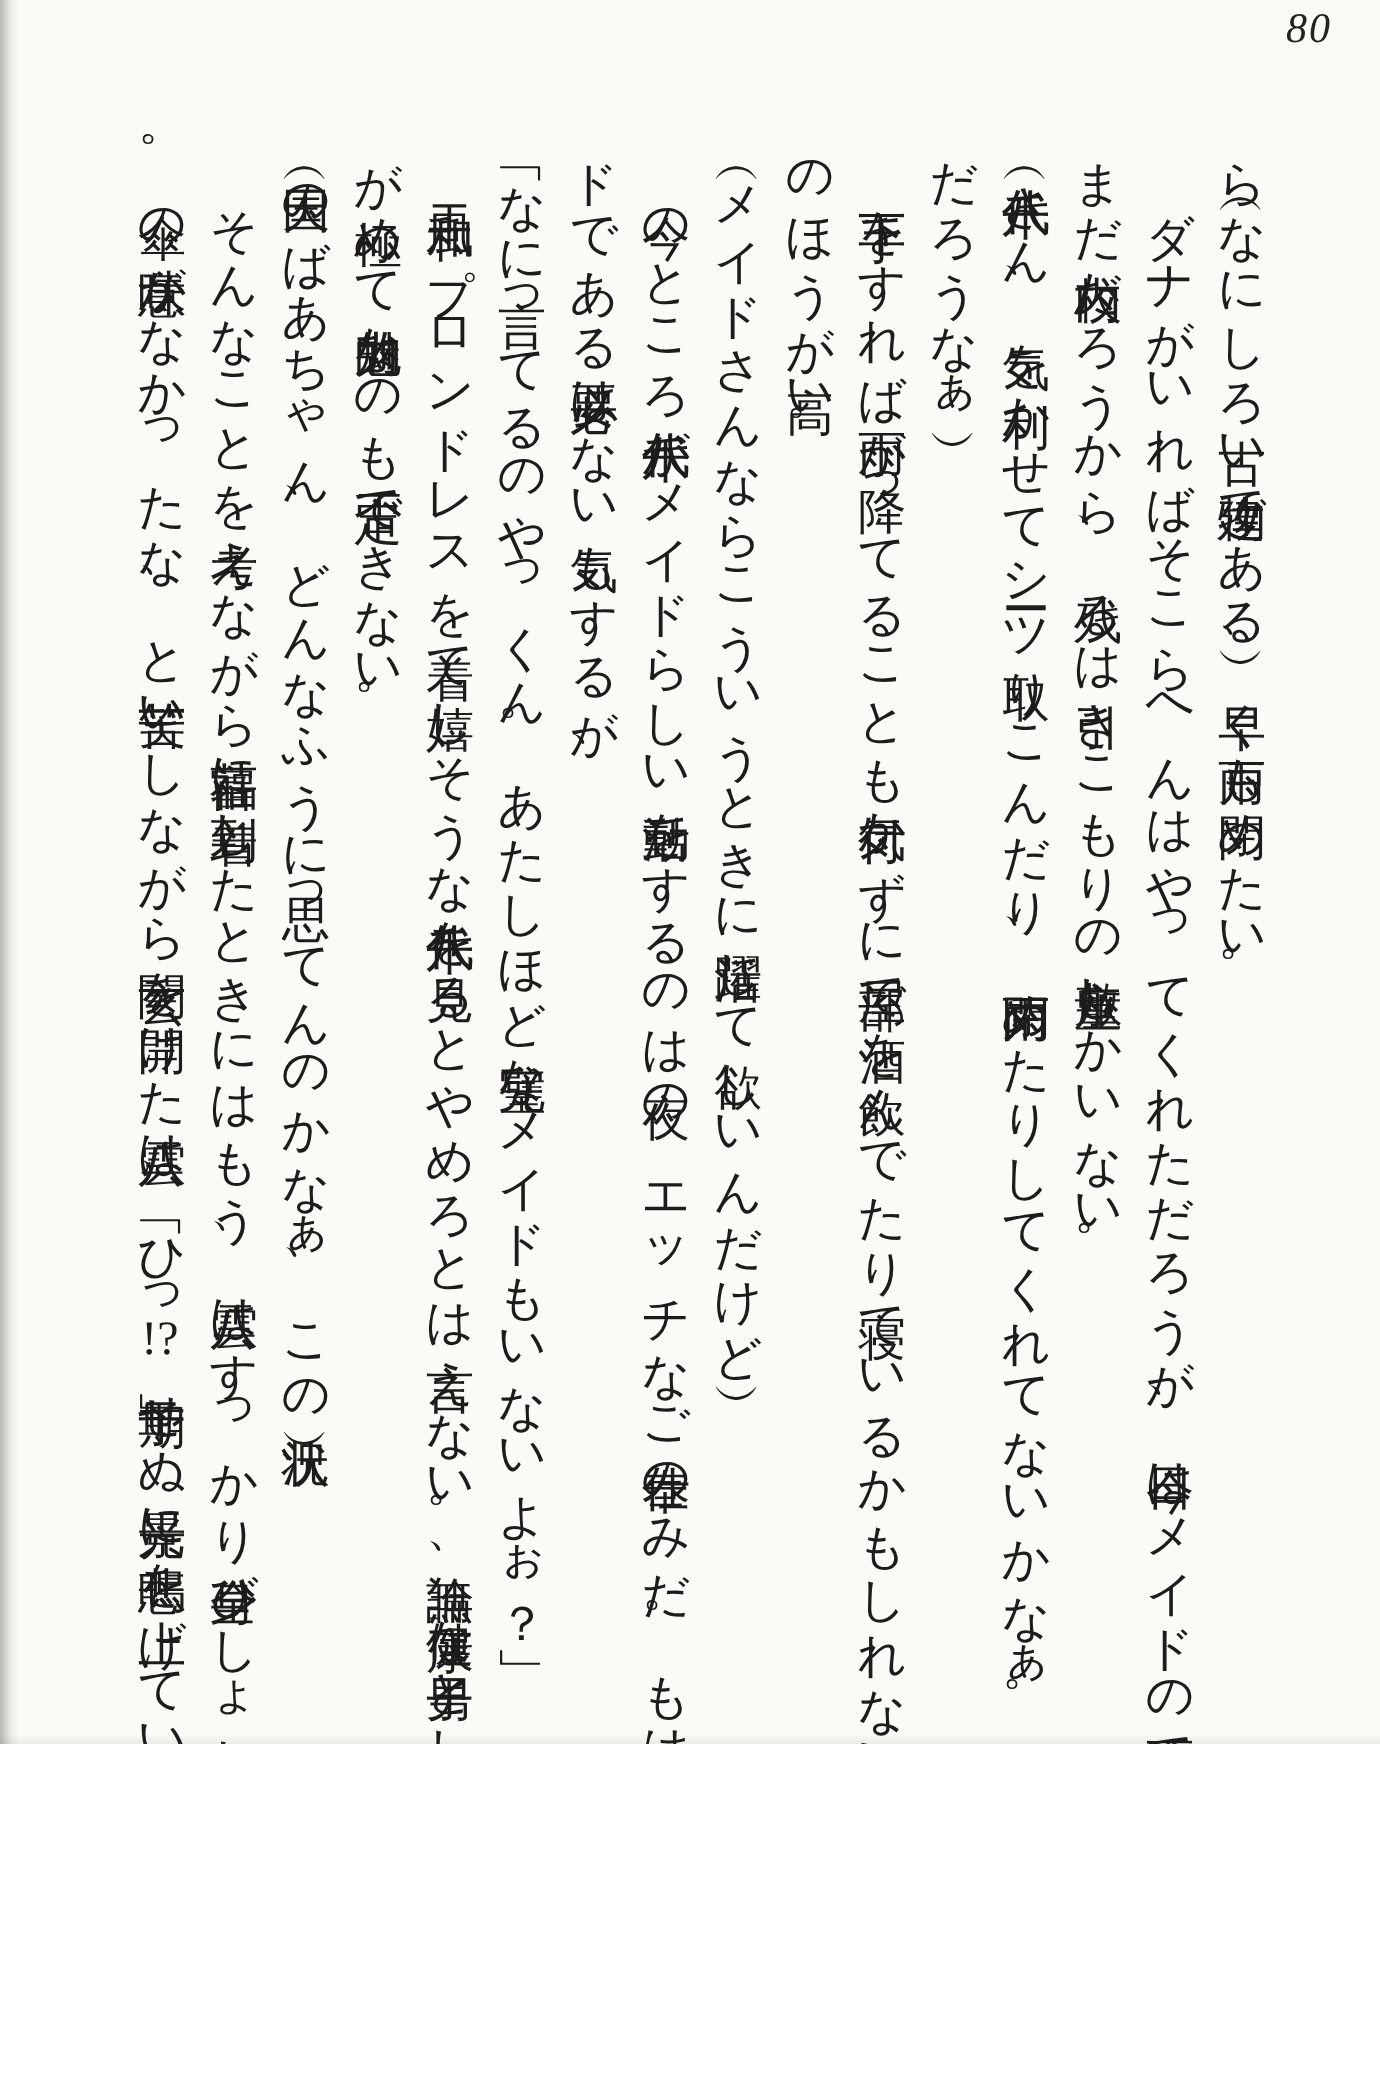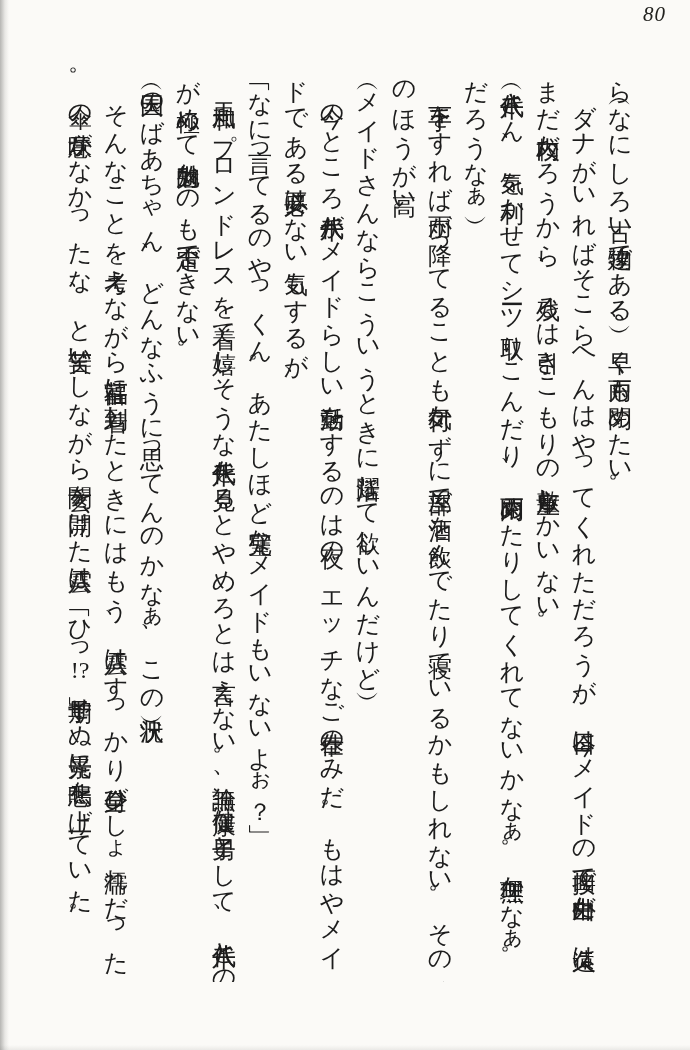--- a/index.html
+++ b/index.html
@@ -1,18 +1,18 @@
 <!DOCTYPE html>
 <html><head>
 <meta charset="utf-8">
 <style>
   html,body{margin:0;padding:0;}
   body{width:690px;height:1050px;font-family:"Liberation Serif","DejaVu Serif",serif;}
   .page{
-    position:relative;width:690px;height:1050px;overflow:hidden;
+    position:relative;width:690px;height:872px;overflow:hidden;
     background:#fbfaf7;
   }
   .scan-shadow-left{
     position:absolute;left:0;top:0;bottom:0;width:9px;
     background:linear-gradient(to right, rgba(70,70,68,0.38), rgba(70,70,68,0.10) 55%, rgba(70,70,68,0));
     pointer-events:none;
   }
   .scan-shadow-bottom{
     position:absolute;left:0;right:0;bottom:0;height:5px;
     background:linear-gradient(to top, rgba(90,90,88,0.10), rgba(90,90,88,0));

